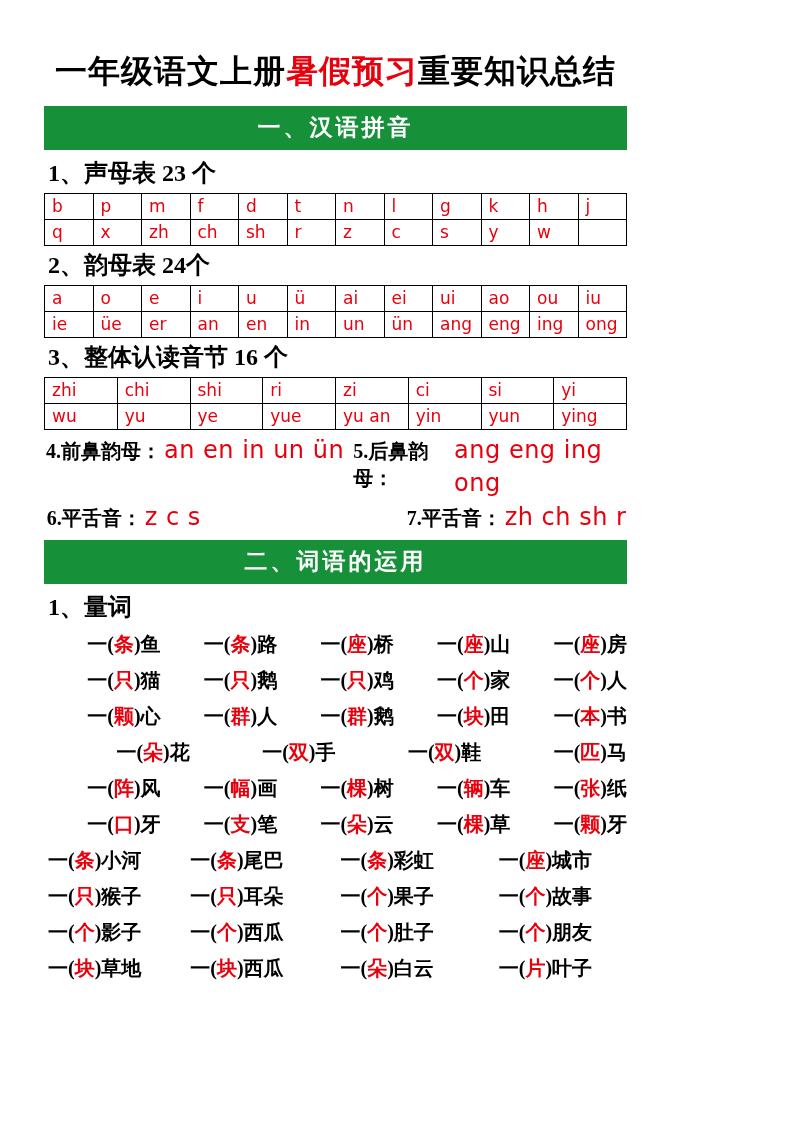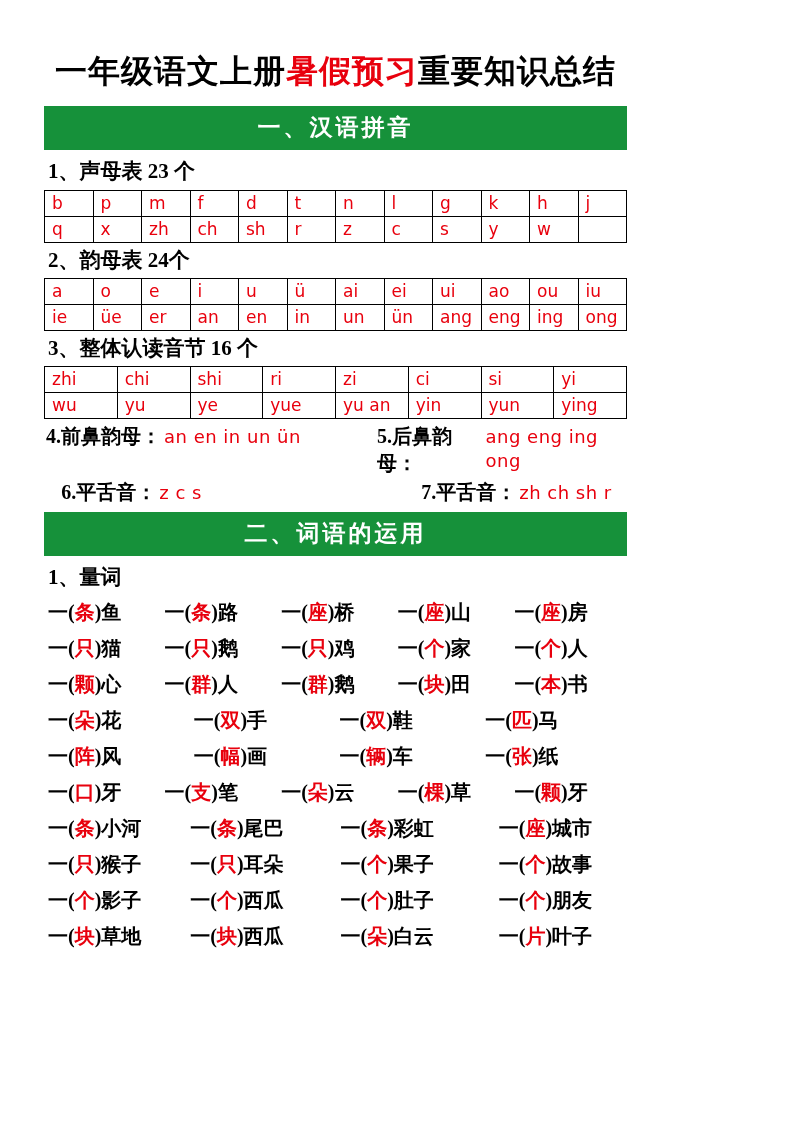--- a/index.html
+++ b/index.html
@@ -45,21 +45,21 @@
     letter-spacing: 3px;
     text-align: center;
     padding: 6px 0 7px 0;
     margin: 6px 0 8px 0;
   }
 
   
   .sub-head {
     font-family: "Liberation Serif", serif;
     font-weight: bold;
-    font-size: 21px;
+    font-size: 24px;
     margin: 4px 0 5px 4px;
     line-height: 1.25;
   }
 
   
   table.ptable {
     border-collapse: collapse;
     width: 100%;
     table-layout: fixed;
     margin-bottom: 4px;
@@ -88,21 +88,21 @@
     line-height: 1.35;
     justify-content: center;
   }
   .rule-row .cell { display: flex; align-items: baseline; }
   .rule-row .cell.left { width: 360px; }
   .rule-row .lbl { color: #000; }
   .rule-row .val {
     color: #e8000d;
     font-family: "DejaVu Sans", sans-serif;
     font-weight: normal;
-    font-size: 18px;
+    font-size: 24px;
     margin-left: 3px;
     letter-spacing: 0.5px;
   }
 
   
   .mw-grid {
     margin-top: 2px;
   }
   .mw-row {
     display: flex;
@@ -112,21 +112,21 @@
     flex: 1 1 0;
     font-family: "Liberation Serif", serif;
     font-size: 20px;
     font-weight: bold;
     color: #000;
     line-height: 1.75;
     white-space: nowrap;
     text-align: left;
   }
   .mw-cell .m { color: #e8000d; }
-  .mw-row.indent .mw-cell { padding-left: 4px; }
+  .mw-row.indent .mw-cell { padding-left: 4px; text-align: right; }
   .mw-row.grp2 .mw-cell { padding-left: 0px; }
   .mw-row.grp2 .mw-cell:nth-child(1) { padding-left: 4px; }
   .mw-row.grp2 .mw-cell:nth-child(2) { padding-left: 14px; }
   .mw-row.grp2 .mw-cell:nth-child(3) { padding-left: 22px; }
   .mw-row.grp2 .mw-cell:nth-child(4) { padding-left: 30px; }
 </style>
 </head>
 <body>
 
 <div class="page">
@@ -283,20 +283,21 @@
     <div class="mw-row indent">
       <div class="mw-cell"><span>一(</span><span class="m">朵</span><span>)花</span></div>
       <div class="mw-cell"><span>一(</span><span class="m">双</span><span>)手</span></div>
       <div class="mw-cell"><span>一(</span><span class="m">双</span><span>)鞋</span></div>
       <div class="mw-cell"><span>一(</span><span class="m">匹</span><span>)马</span></div>
     </div>
 
     <div class="mw-row indent">
       <div class="mw-cell"><span>一(</span><span class="m">阵</span><span>)风</span></div>
       <div class="mw-cell"><span>一(</span><span class="m">幅</span><span>)画</span></div>
+      <div class="mw-cell"><span>一(</span><span class="m">棵</span><span>)树</span></div>
       <div class="mw-cell"><span>一(</span><span class="m">辆</span><span>)车</span></div>
       <div class="mw-cell"><span>一(</span><span class="m">张</span><span>)纸</span></div>
     </div>
 
     <div class="mw-row indent">
       <div class="mw-cell"><span>一(</span><span class="m">口</span><span>)牙</span></div>
       <div class="mw-cell"><span>一(</span><span class="m">支</span><span>)笔</span></div>
       <div class="mw-cell"><span>一(</span><span class="m">朵</span><span>)云</span></div>
       <div class="mw-cell"><span>一(</span><span class="m">棵</span><span>)草</span></div>
       <div class="mw-cell"><span>一(</span><span class="m">颗</span><span>)牙</span></div>

